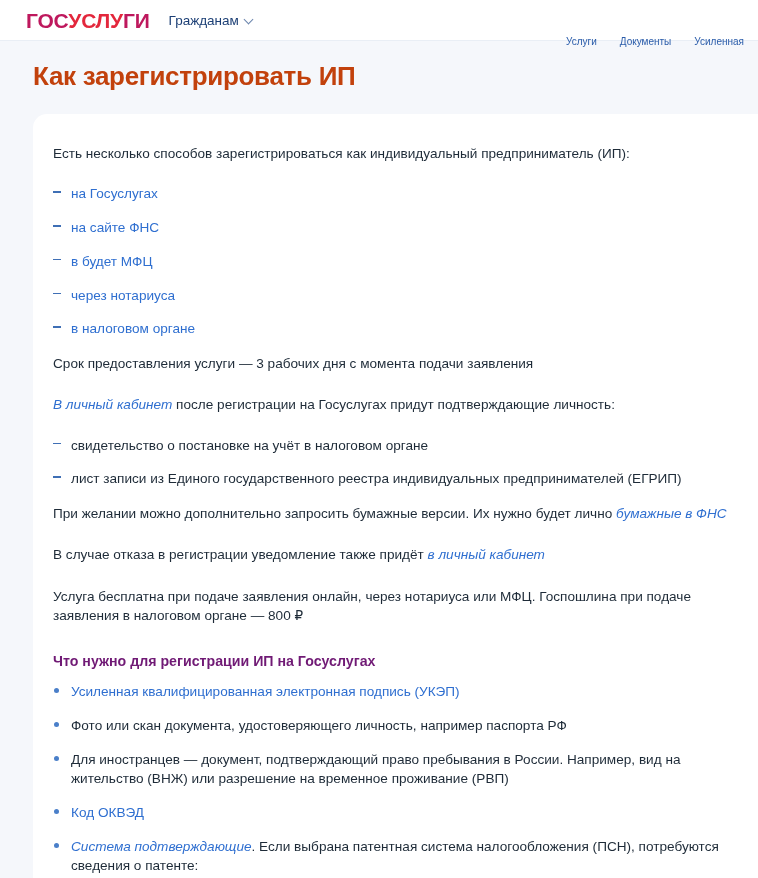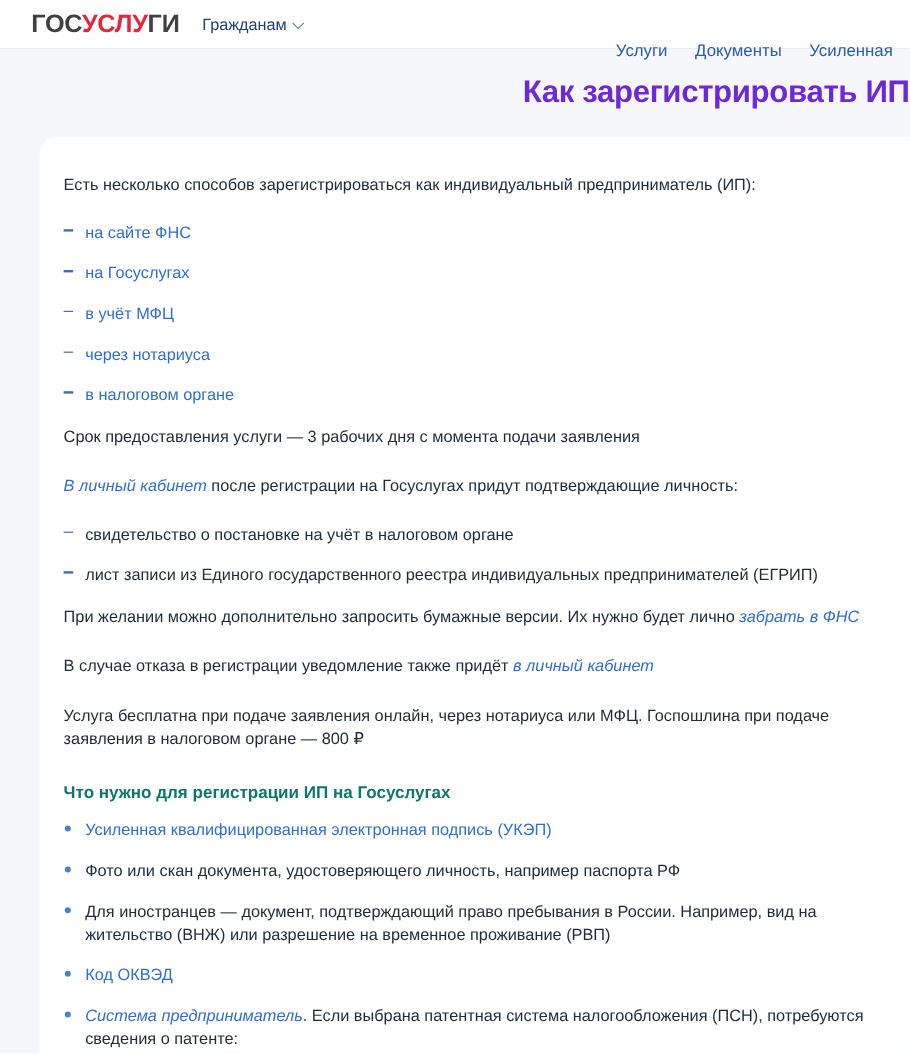--- a/index.html
+++ b/index.html
@@ -28,21 +28,21 @@
     z-index: 5;
   }
   .logo {
     font-size: 21px;
     font-weight: 700;
     letter-spacing: -0.2px;
     line-height: 1;
     white-space: nowrap;
     user-select: none;
   }
-  .logo .blue { color: #404040; }
+  .logo .blue { color: #be185d; }
   .logo .red  { color: #e3273c; }
 
   .audience {
     margin-left: 19px;
     font-size: 13.5px;
     color: #1c3f75;
     display: flex;
     align-items: center;
     gap: 6px;
     white-space: nowrap;
@@ -64,37 +64,36 @@
     transform: rotate(45deg);
   }
 
   .nav {
     margin-left: auto;
     display: flex;
     align-items: center;
     gap: 23px;
   }
   .nav a {
-    font-size: 14px;
+    font-size: 10px;
     color: #2a5caa;
     text-decoration: none;
     white-space: nowrap;
     margin-top: 43px;
   }
 
   
   .page-title {
     margin: 0;
     padding: 20px 0 0 33px;
     font-size: 26px;
     font-weight: 700;
     letter-spacing: -0.3px;
-    color: #6d28d9;
+    color: #c2410c;
     line-height: 1.2;
-    text-align: right;
   }
 
   
   .card {
     margin: 22px 0 0 33px;
     width: 725px;
     background: #ffffff;
     border-radius: 14px 0 0 0;
     padding: 22px 26px 30px 20px;
     min-height: 800px;
@@ -148,21 +147,21 @@
     height: 5px;
     border-radius: 50%;
     background: #4a7fc9;
   }
 
   .list li.is-link { color: #2f6fd0; }
 
   .section-heading {
     font-size: 14.2px;
     font-weight: 700;
-    color: #0f766e;
+    color: #701a75;
     margin: 12px 0 2px 0;
     padding: 8px 0 4px 0;
   }
 </style>
 </head>
 <body>
 
 <div class="header">
 
   <div class="logo">
@@ -182,48 +181,48 @@
 
 </div>
 
 <h1 class="page-title">Как зарегистрировать ИП</h1>
 
 <div class="card">
 
   <p class="para">Есть несколько способов зарегистрироваться как индивидуальный предприниматель (ИП):</p>
 
   <ul class="list dash">
+    <li class="is-link"><span>на Госуслугах</span></li>
     <li class="is-link"><span>на сайте ФНС</span></li>
-    <li class="is-link"><span>на Госуслугах</span></li>
-    <li class="is-link"><span>в учёт МФЦ</span></li>
+    <li class="is-link"><span>в будет МФЦ</span></li>
     <li class="is-link"><span>через нотариуса</span></li>
     <li class="is-link"><span>в налоговом органе</span></li>
   </ul>
 
   <p class="para">Срок предоставления услуги — 3 рабочих дня с момента подачи заявления</p>
 
   <p class="para"><a class="link" href="#">В личный кабинет</a><span> после регистрации на Госуслугах придут подтверждающие личность:</span></p>
 
   <ul class="list dash">
     <li><span>свидетельство о постановке на учёт в налоговом органе</span></li>
     <li><span>лист записи из Единого государственного реестра индивидуальных предпринимателей (ЕГРИП)</span></li>
   </ul>
 
-  <p class="para"><span>При желании можно дополнительно запросить бумажные версии. Их нужно будет лично </span><a class="link" href="#">забрать в ФНС</a></p>
+  <p class="para"><span>При желании можно дополнительно запросить бумажные версии. Их нужно будет лично </span><a class="link" href="#">бумажные в ФНС</a></p>
 
   <p class="para"><span>В случае отказа в регистрации уведомление также придёт </span><a class="link" href="#">в личный кабинет</a></p>
 
   <p class="para">Услуга бесплатна при подаче заявления онлайн, через нотариуса или МФЦ. Госпошлина при подаче заявления в налоговом органе — 800 ₽</p>
 
   <h2 class="section-heading">Что нужно для регистрации ИП на Госуслугах</h2>
 
   <ul class="list dot">
     <li class="is-link"><span>Усиленная квалифицированная электронная подпись (УКЭП)</span></li>
     <li><span>Фото или скан документа, удостоверяющего личность, например паспорта РФ</span></li>
     <li><span>Для иностранцев — документ, подтверждающий право пребывания в России. Например, вид на жительство (ВНЖ) или разрешение на временное проживание (РВП)</span></li>
     <li class="is-link"><span>Код ОКВЭД</span></li>
     <li>
-      <a class="link" href="#">Система предприниматель</a><span>. Если выбрана патентная система налогообложения (ПСН), потребуются сведения о патенте:</span>
+      <a class="link" href="#">Система подтверждающие</a><span>. Если выбрана патентная система налогообложения (ПСН), потребуются сведения о патенте:</span>
       
     </li>
   </ul>
 
 </div>
 
 </body></html>

